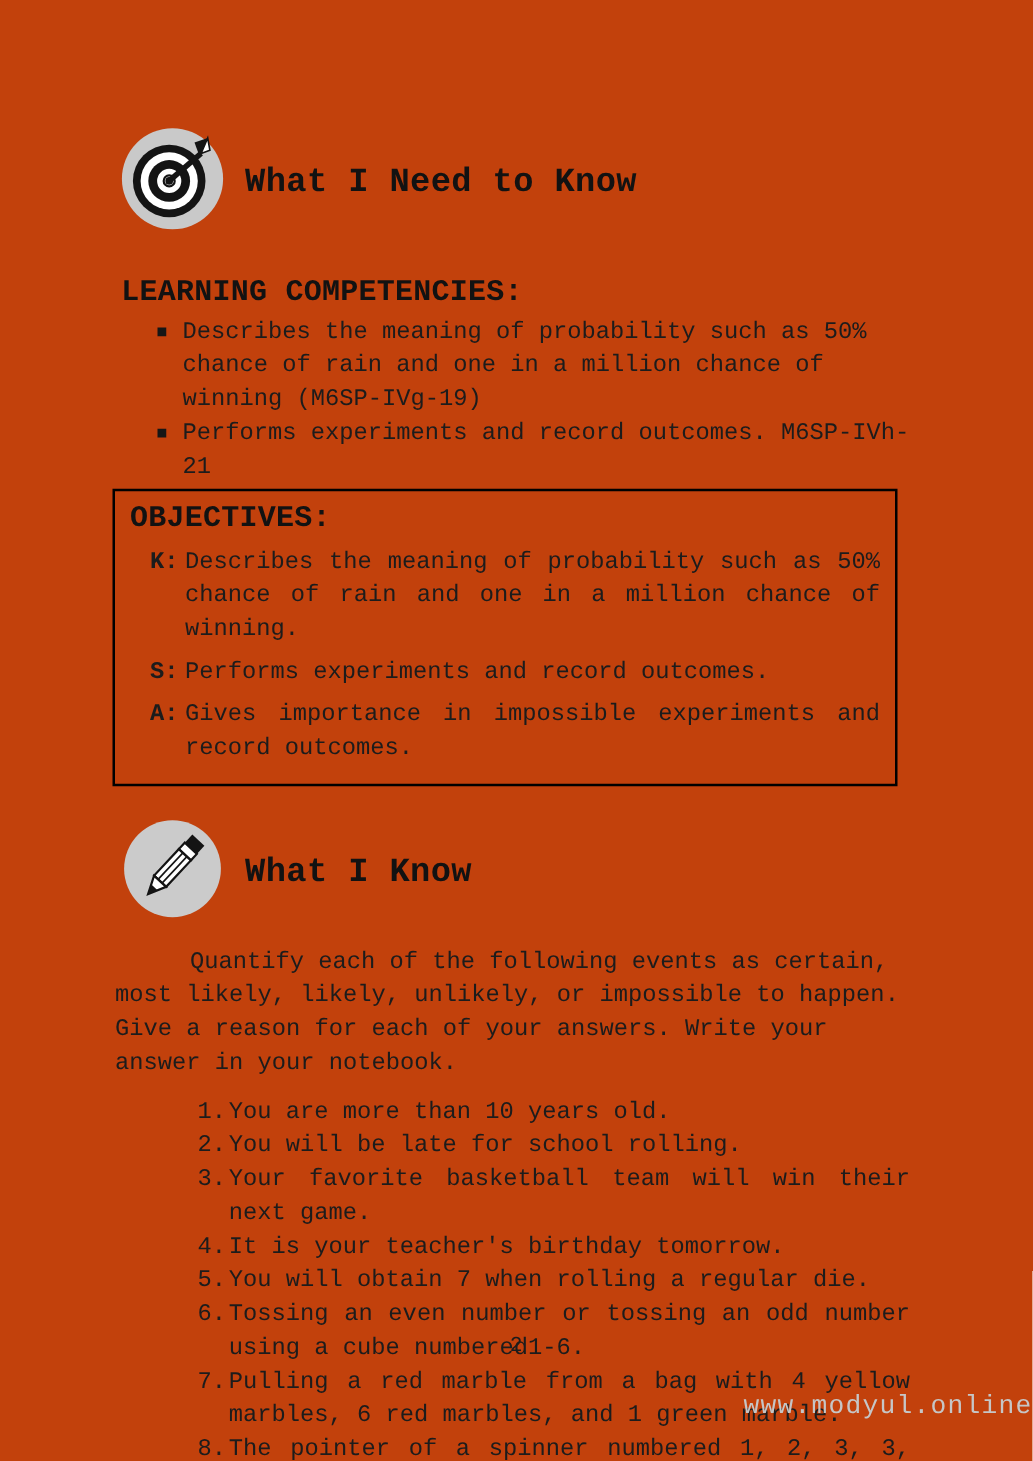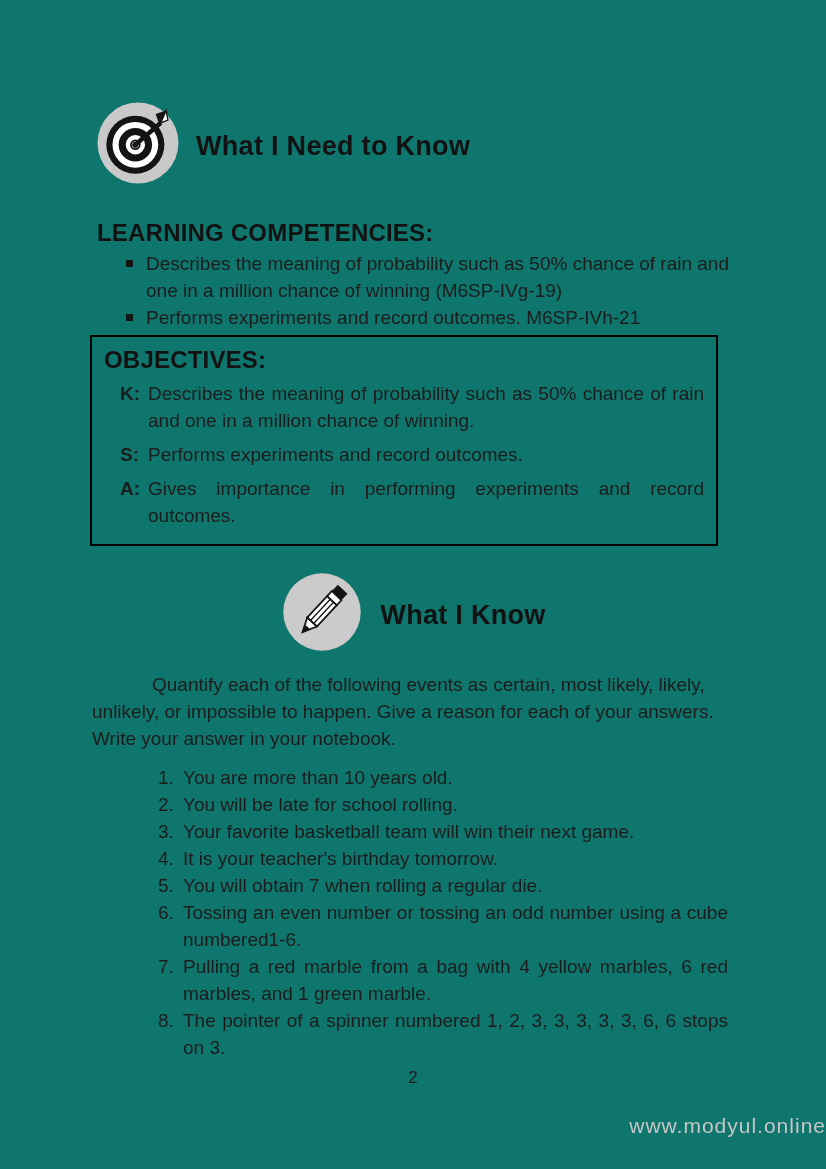--- a/index.html
+++ b/index.html
@@ -1,22 +1,22 @@
 <!DOCTYPE html>
 <html><head>
 <meta charset="utf-8">
 <style>
   * { margin: 0; padding: 0; box-sizing: border-box; }
   html, body { background: #ffffff; }
   .page {
     position: relative;
     width: 826px;
     height: 1169px;
-    background: #0f766e;
-    font-family: Liberation Sans, sans-serif;
+    background: #c2410c;
+    font-family: Liberation Mono, monospace;
     color: #1c1c1c;
     font-size: 19px;
     line-height: 27px;
     overflow: hidden;
     margin: 0 auto;
   }
   .content {
     position: absolute;
     left: 90px;
     top: 99px;
@@ -65,21 +65,21 @@
   .obj-item {
     display: flex;
     margin: 7px 0 0 17px;
   }
   .obj-label {
     flex: none;
     width: 28px;
     font-weight: bold;
   }
   .obj-text { text-align: justify; }
-  .section2 { margin-top: 22px; justify-content: center; }
+  .section2 { margin-top: 22px; }
   .intro {
     margin-top: 8px;
     margin-left: 2px;
     text-indent: 60px;
   }
   ol.quiz-list { list-style: none; margin-top: 12px; }
   ol.quiz-list li {
     display: flex;
     margin-left: 68px;
   }
@@ -155,21 +155,21 @@
             <span class="obj-text">Describes the meaning of probability such as 50% chance of rain and one in a million chance of winning.</span>
           </div>
 
           <div class="obj-item">
             <span class="obj-label">S:</span>
             <span class="obj-text">Performs experiments and record outcomes.</span>
           </div>
 
           <div class="obj-item">
             <span class="obj-label">A:</span>
-            <span class="obj-text">Gives importance in performing experiments and record outcomes.</span>
+            <span class="obj-text">Gives importance in impossible experiments and record outcomes.</span>
           </div>
         </div>
     </div>
 
     <div class="section-header section2">
       <span class="icon-circle">
         <svg width="88" height="88" viewBox="0 0 100 100">
           <circle cx="50" cy="50" r="44" fill="#cbcbcb"></circle>
           <g transform="rotate(43 50 50)">
             <polygon points="42,15 57,15 57,25 42,25" fill="#141414"></polygon>

